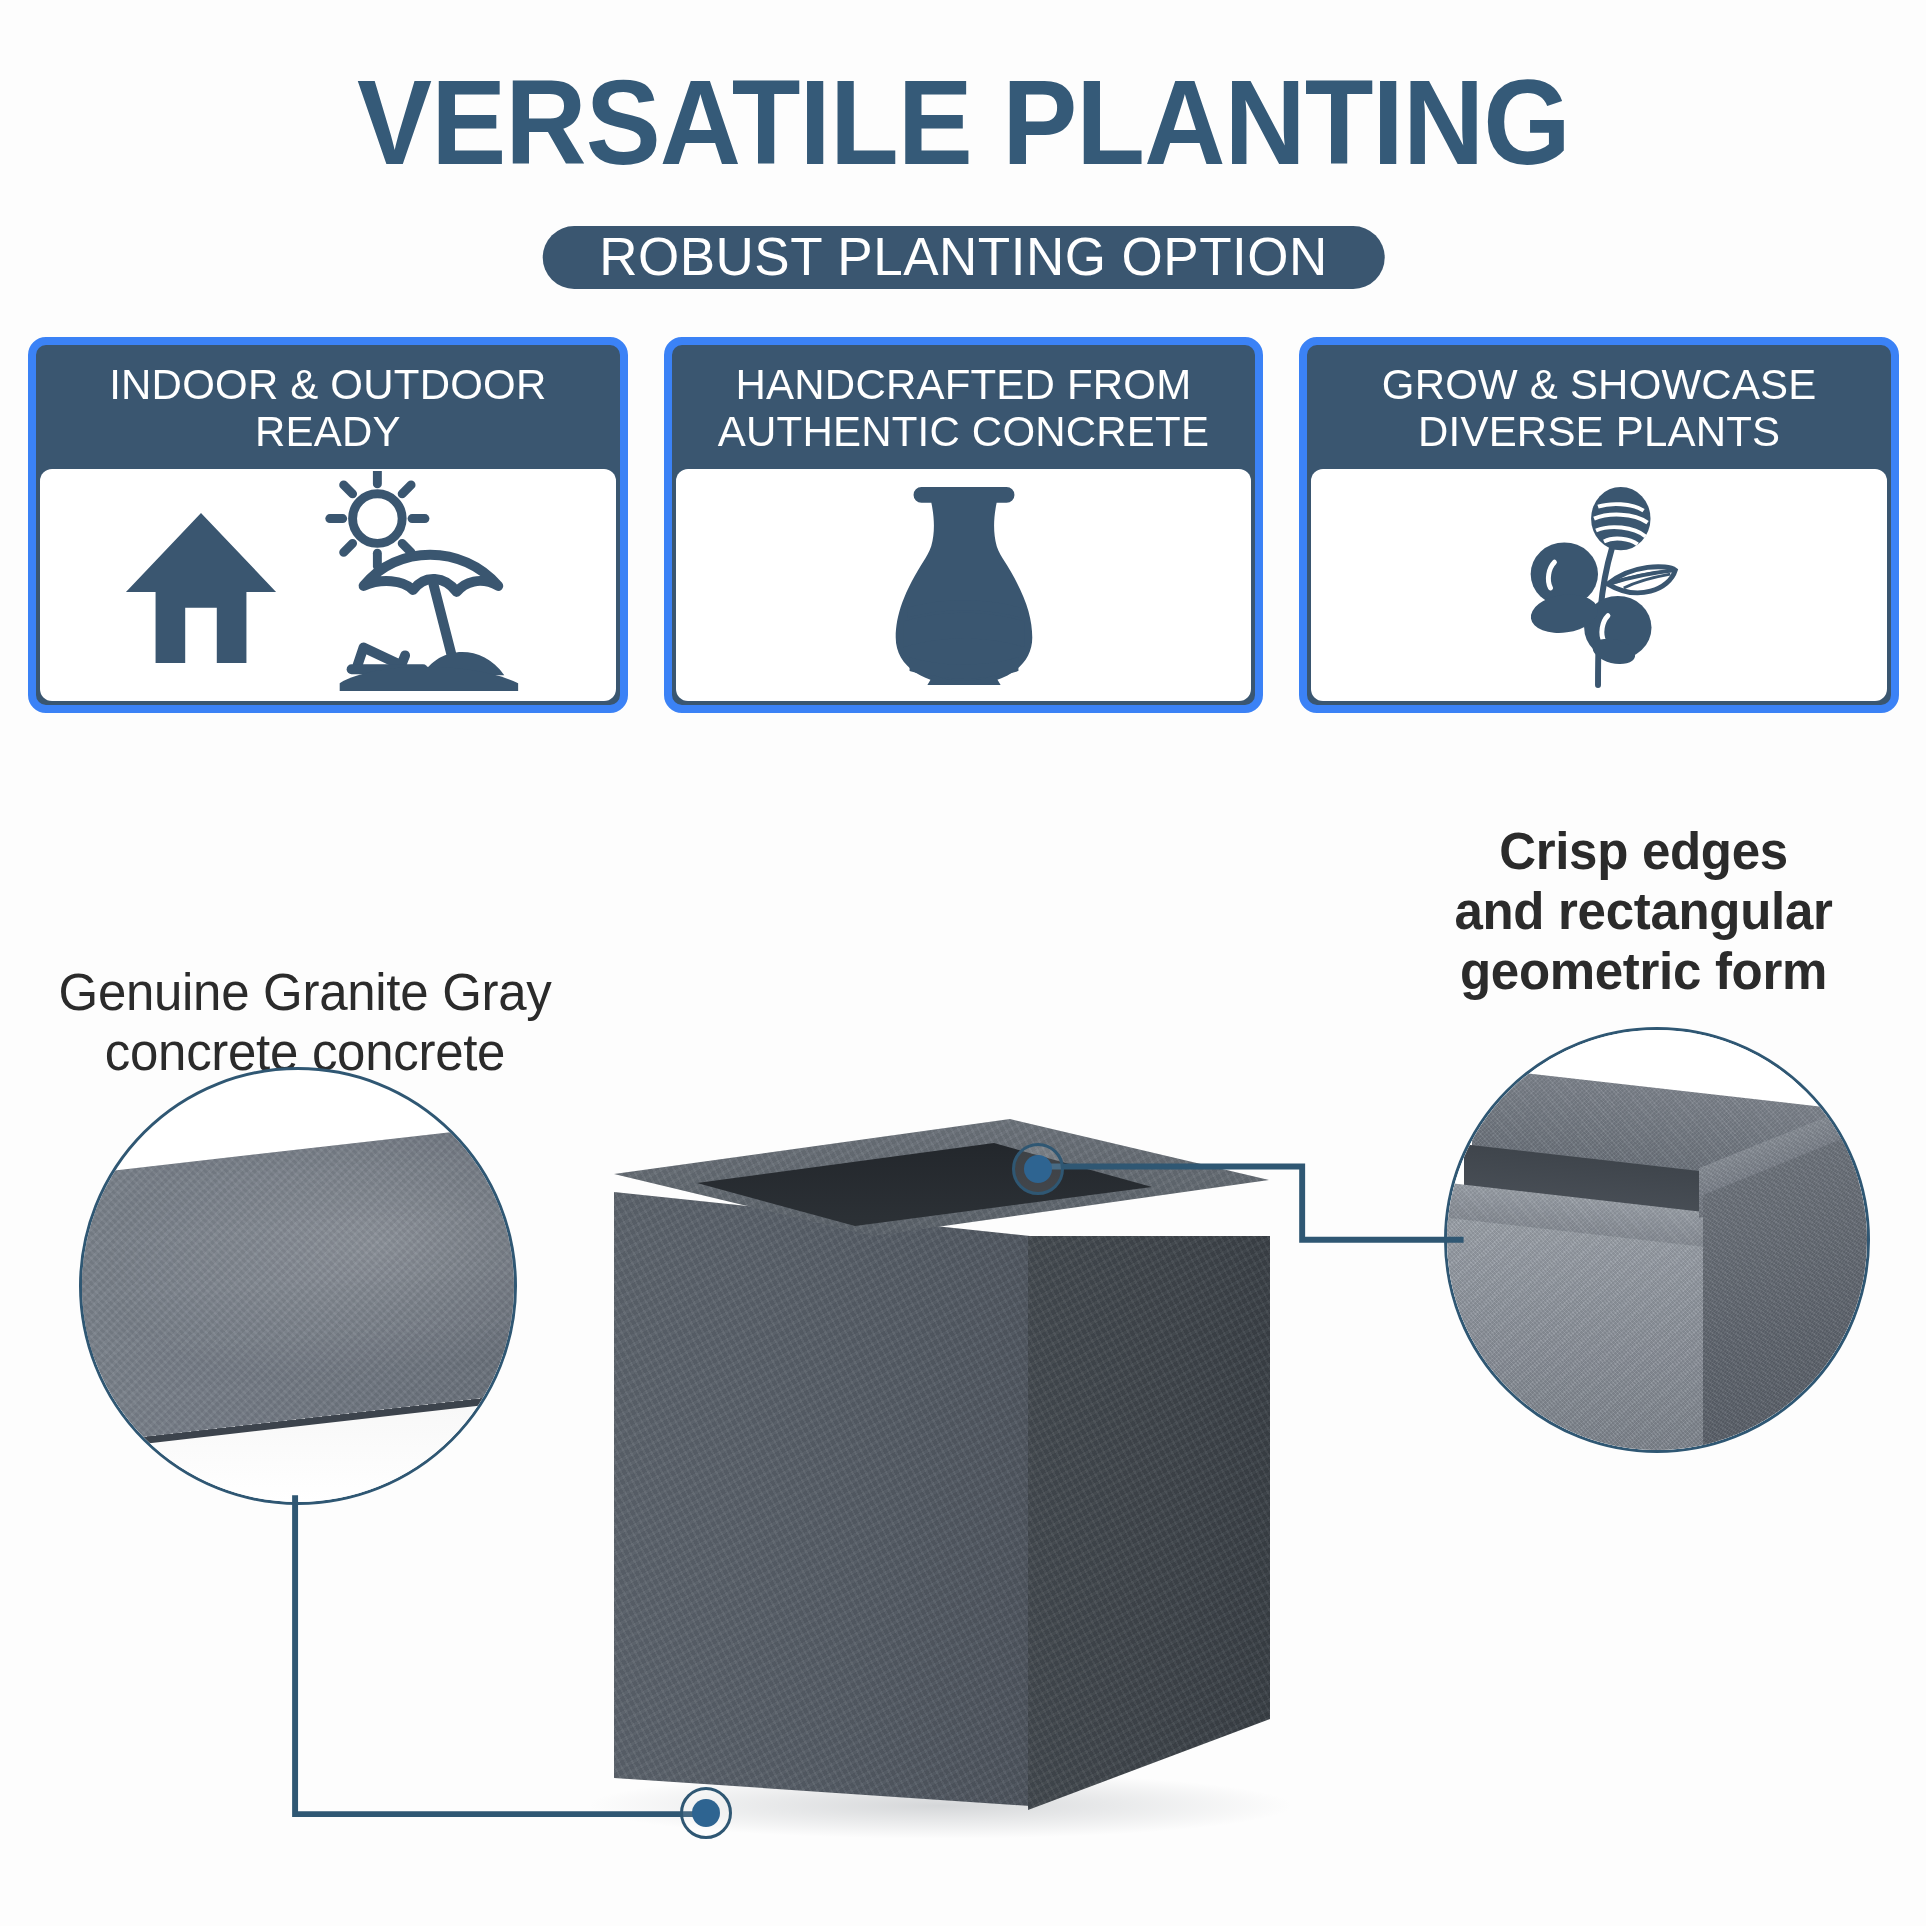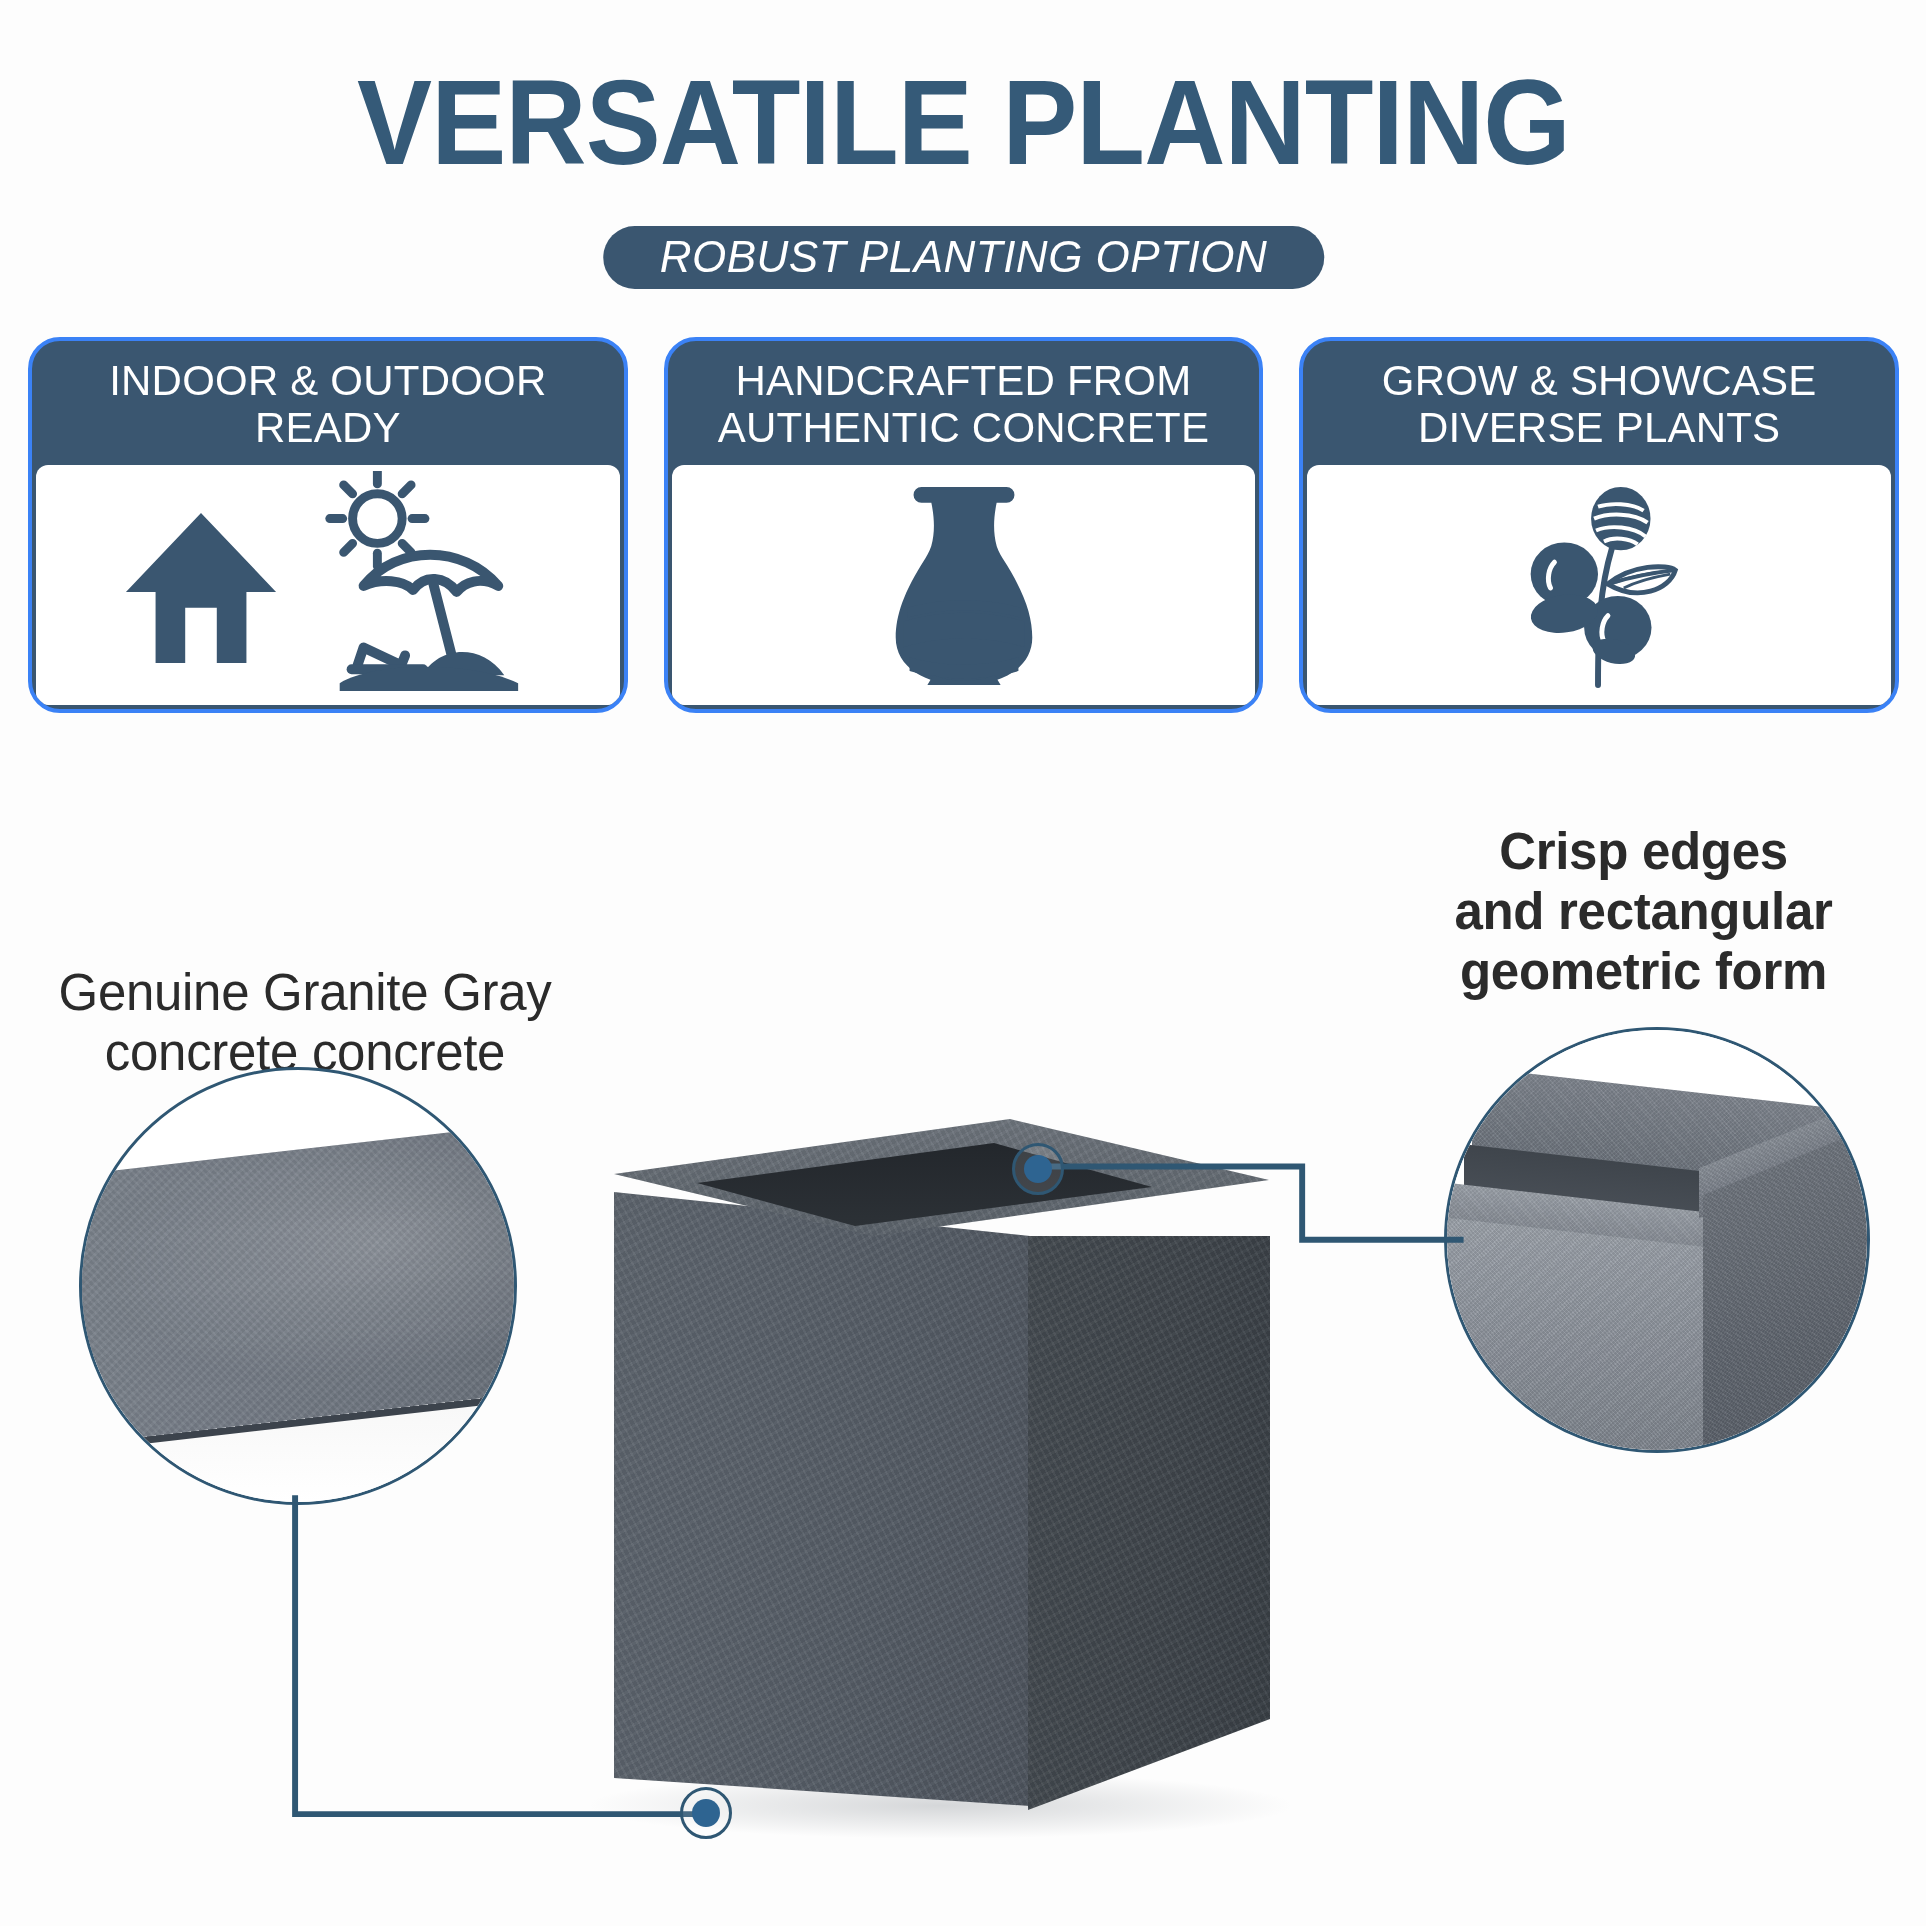--- a/index.html
+++ b/index.html
@@ -22,38 +22,38 @@
     color:#355A78;
     line-height:1.05;
     transform:scaleX(0.93);
   }
   .pill{
     position:absolute;left:50%;top:226px;transform:translateX(-50%);
     background:#3A5670;
     border-radius:40px;
     padding:12px 57px 14px;
     color:#ffffff;
-    font-size:44px;
+    font-size:53px;
     letter-spacing:0.5px;
     white-space:nowrap;
     box-sizing:border-box;
     height:63px;
-    display:flex;align-items:center;justify-content:center;font-style:italic;
+    display:flex;align-items:center;justify-content:center;
   }
 
   
   .cards{
     position:absolute;left:28px;top:337px;
     width:1871px;height:376px;
     display:flex;gap:36px;
   }
   .card{
     flex:1;
-    border:4px solid #3b82f6;
-    border-radius:32px;
+    border:8px solid #3b82f6;
+    border-radius:18px;
     background:#3A5670;
     display:flex;flex-direction:column;
     overflow:hidden;
     box-sizing:border-box;
   }
   .card-head{
     color:#ffffff;
     text-align:center;
     font-size:42px;
     line-height:1.12;

